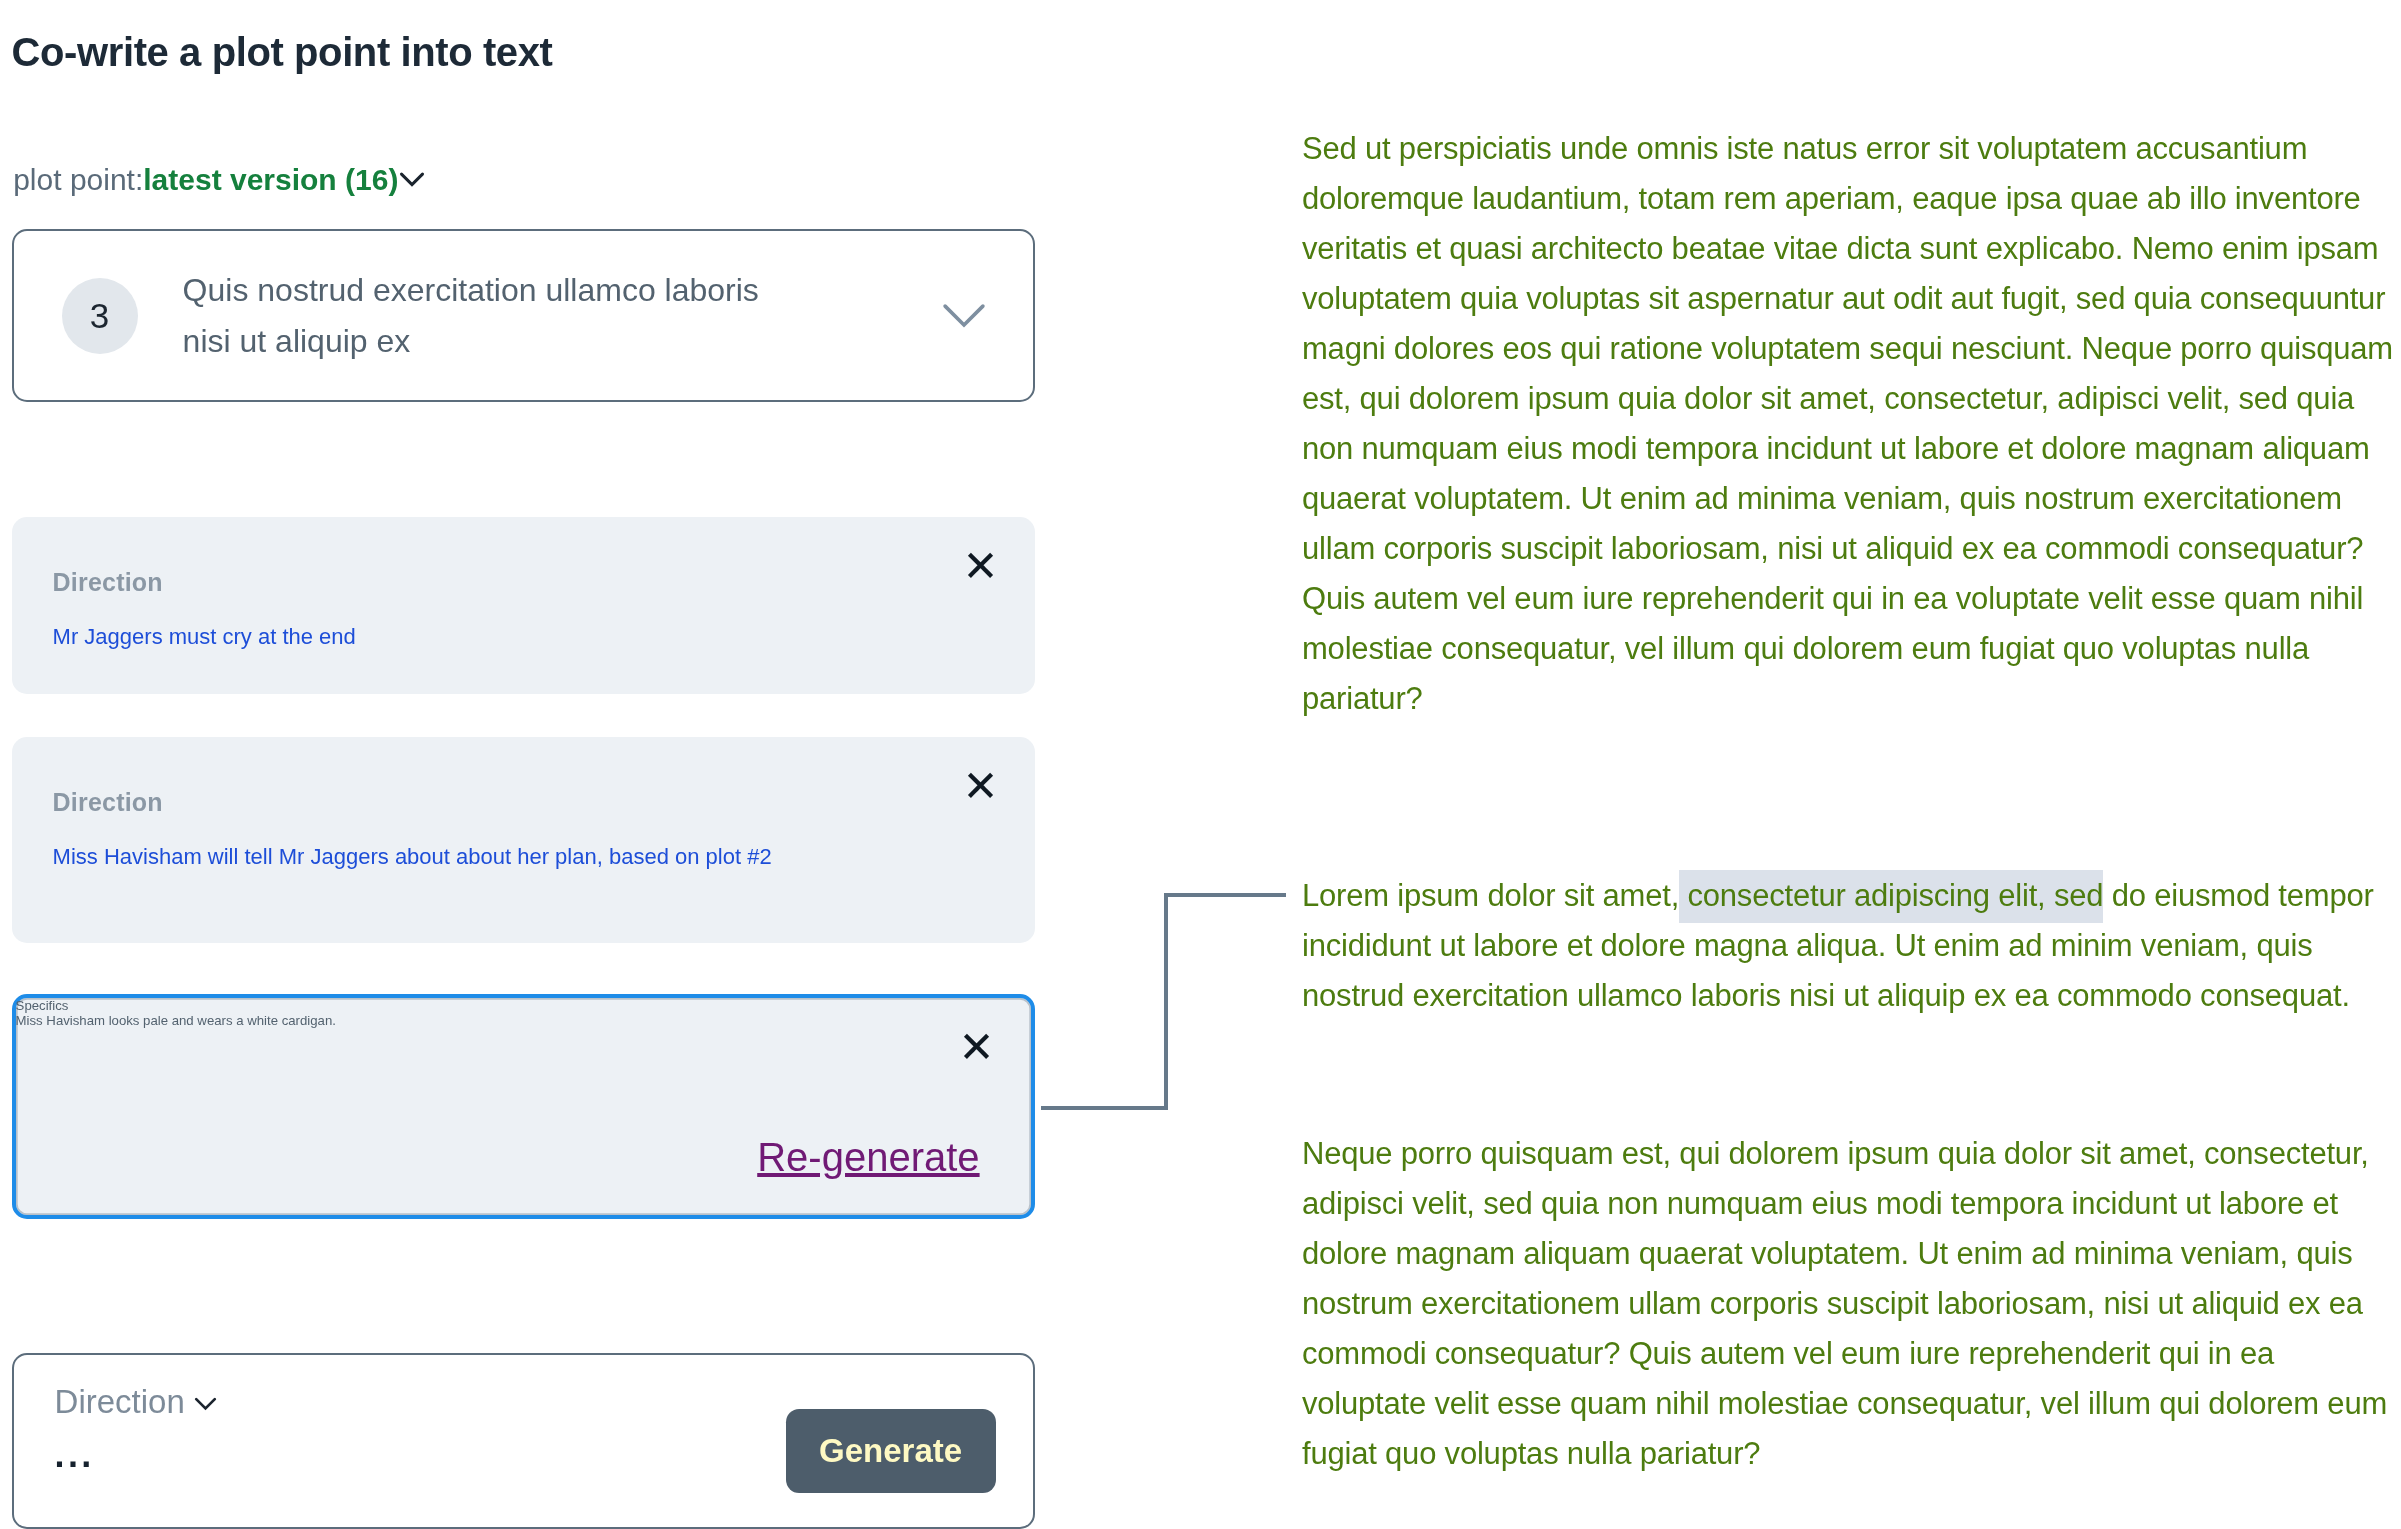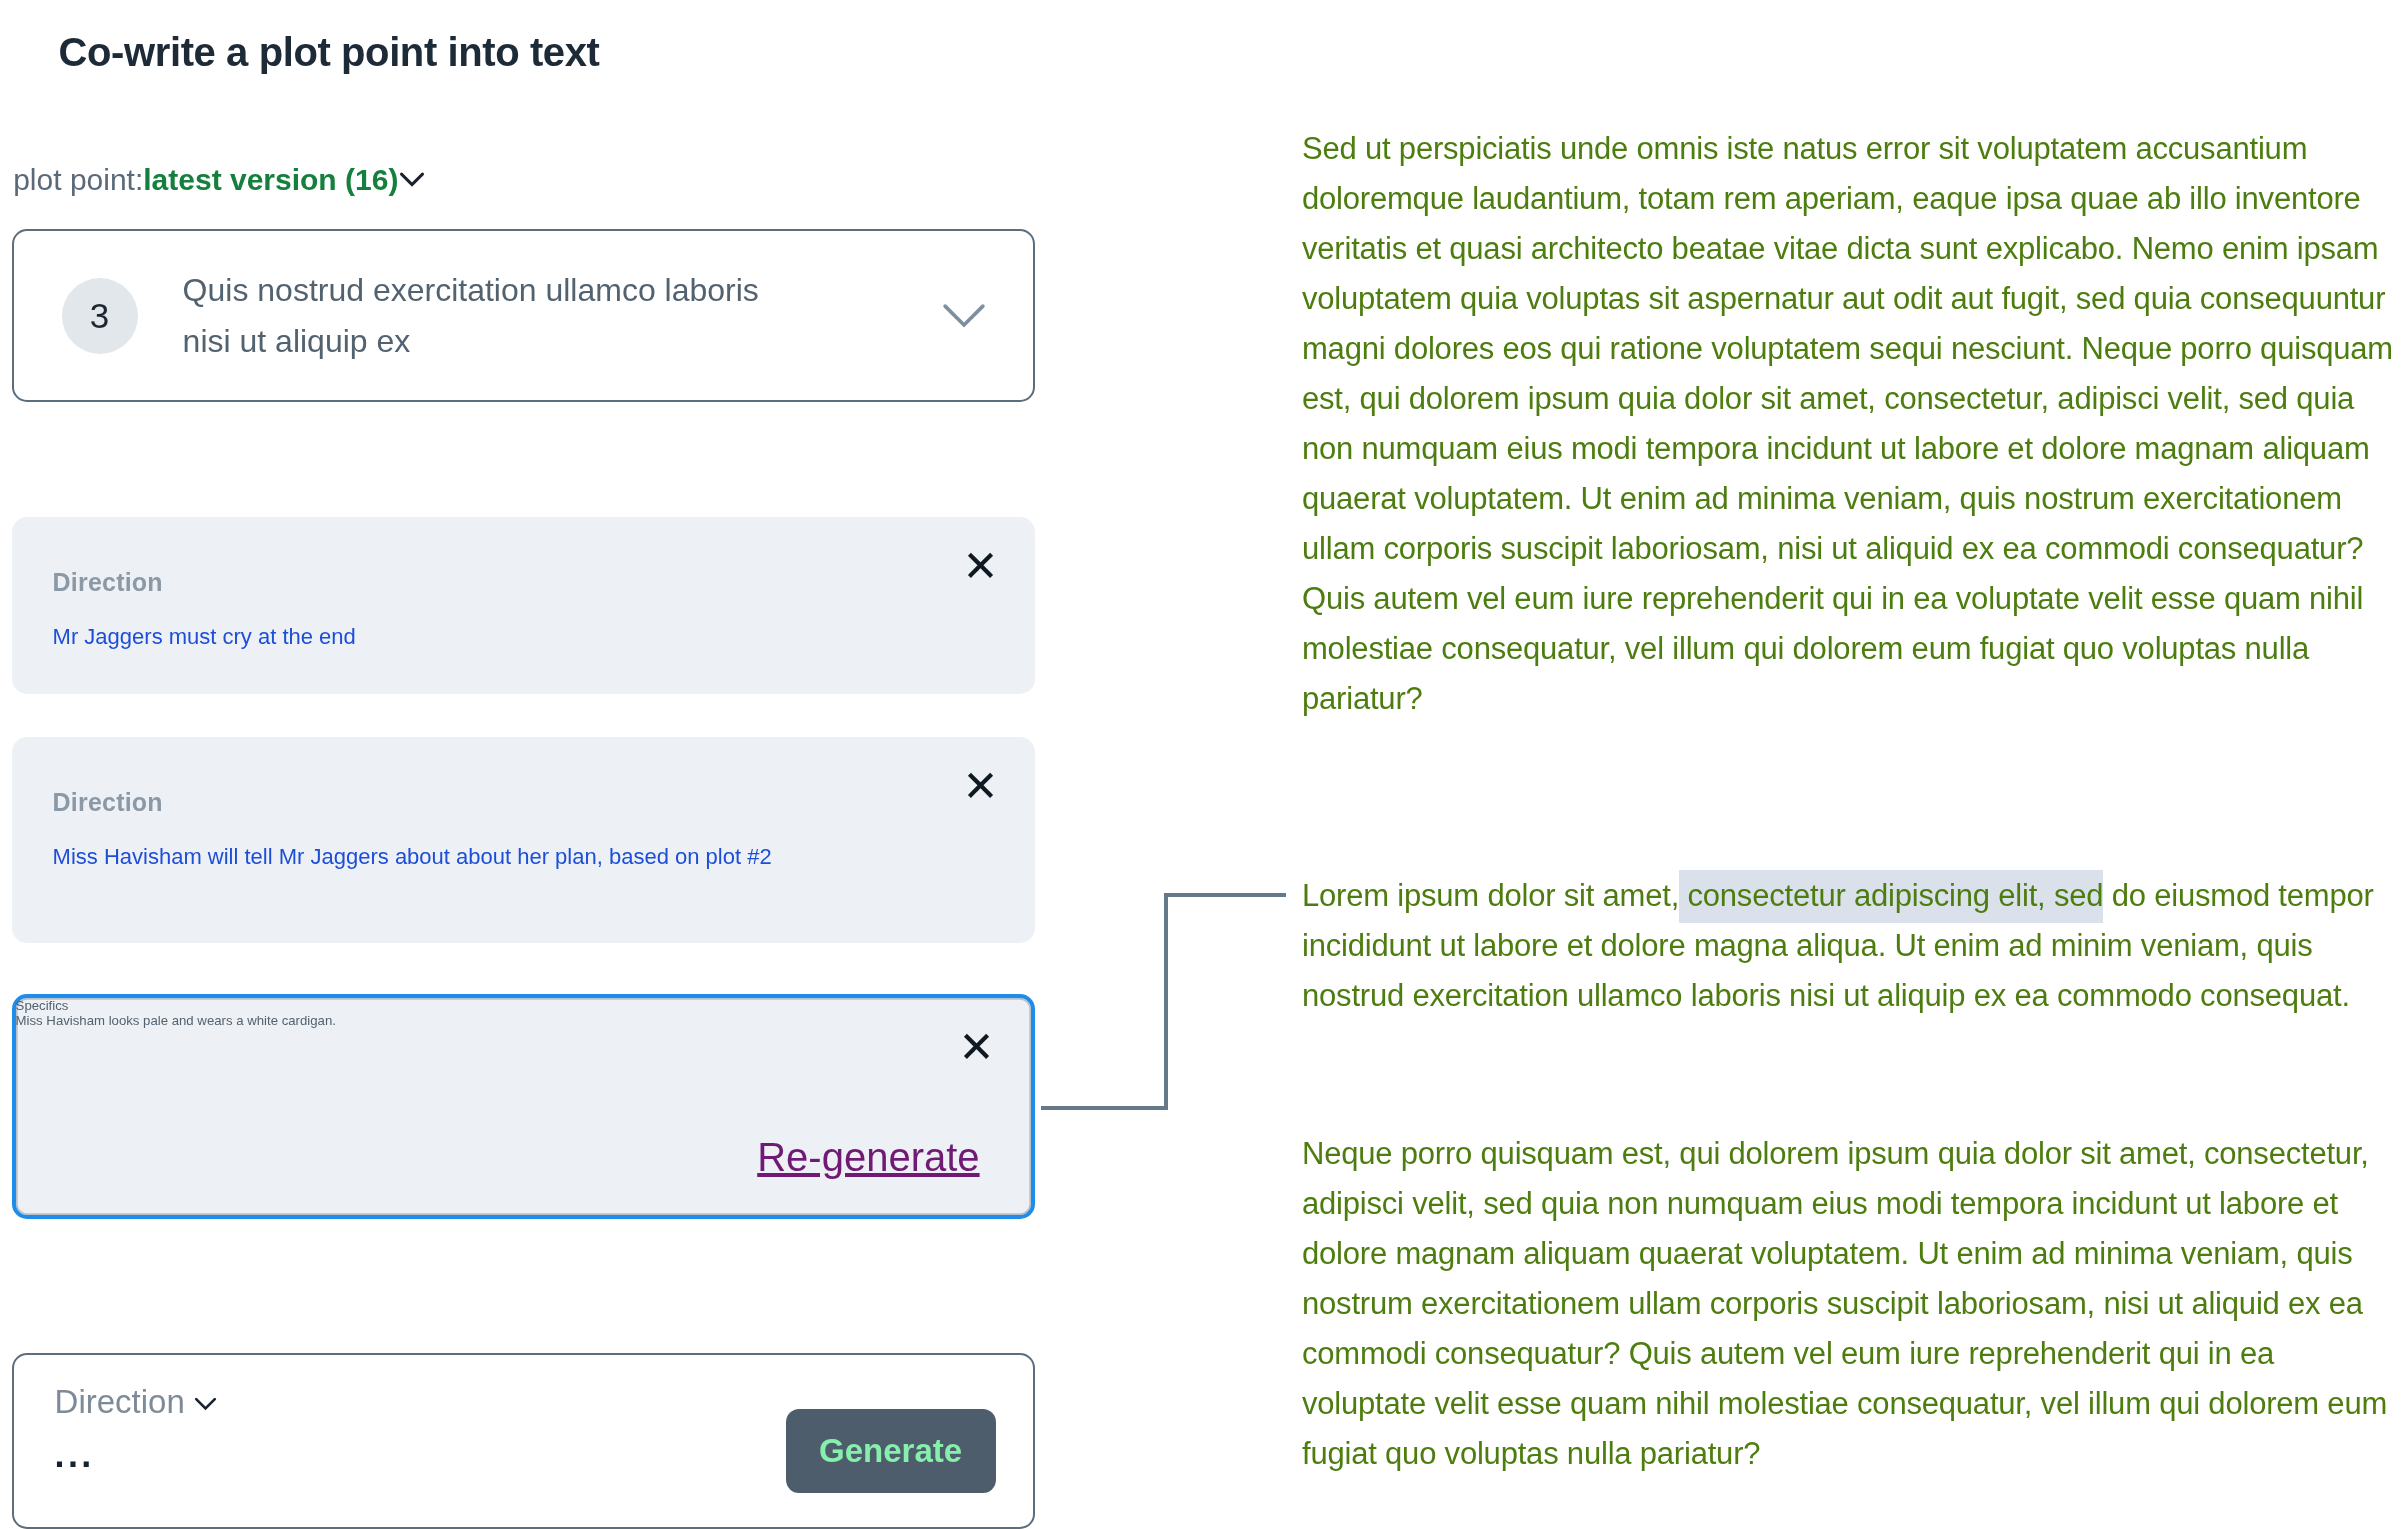--- a/index.html
+++ b/index.html
@@ -11,21 +11,20 @@
     color: #53626f;
     position: relative;
     overflow: hidden;
   }
 
   
   .page-title {
     position: absolute; left: 11.6px; top: 3.3px;
     font-size: 40px; font-weight: 700; color: #1d2a37;
     letter-spacing: -0.4px;
-    margin-left: 47px;
   }
 
   
   .pp-selector {
     position: absolute; left: 13.2px; top: 163px;
     display: flex; align-items: center; 
     font-size: 30px; color: #5a6a79; cursor: pointer;
   }
   .pp-selector .pp-value { font-weight: 700; color: #15803d; }
   .chev { display: inline-block; }
@@ -97,21 +96,21 @@
   }
   .composer-type .chev { color: #1b242e; margin-top: 5px; }
   .composer-input {
     position: absolute; left: 41px; top: 79px;
     font-size: 36px; font-weight: 700; letter-spacing: 3.3px; color: #16222e;
     min-width: 248px; cursor: text;
   }
   .generate-btn {
     position: absolute; right: 37px; top: 54px;
     width: 210px; height: 84px; border-radius: 13.2px;
-    background: #4d5d6b; color: #86efac;
+    background: #4d5d6b; color: #fef9c3;
     font-size: 33px; font-weight: 700;
     display: flex; align-items: center; justify-content: center;
     border: none; cursor: pointer;
     font-family: "Liberation Sans", sans-serif;
   }
 
   
   .connector { position: absolute; background: #66798a; }
   #connector-bottom { left: 1041px; top: 1106px; width: 126px; height: 4.1px; }
   #connector-vert   { left: 1164px; top: 893px; width: 4.1px;  height: 217px; }

